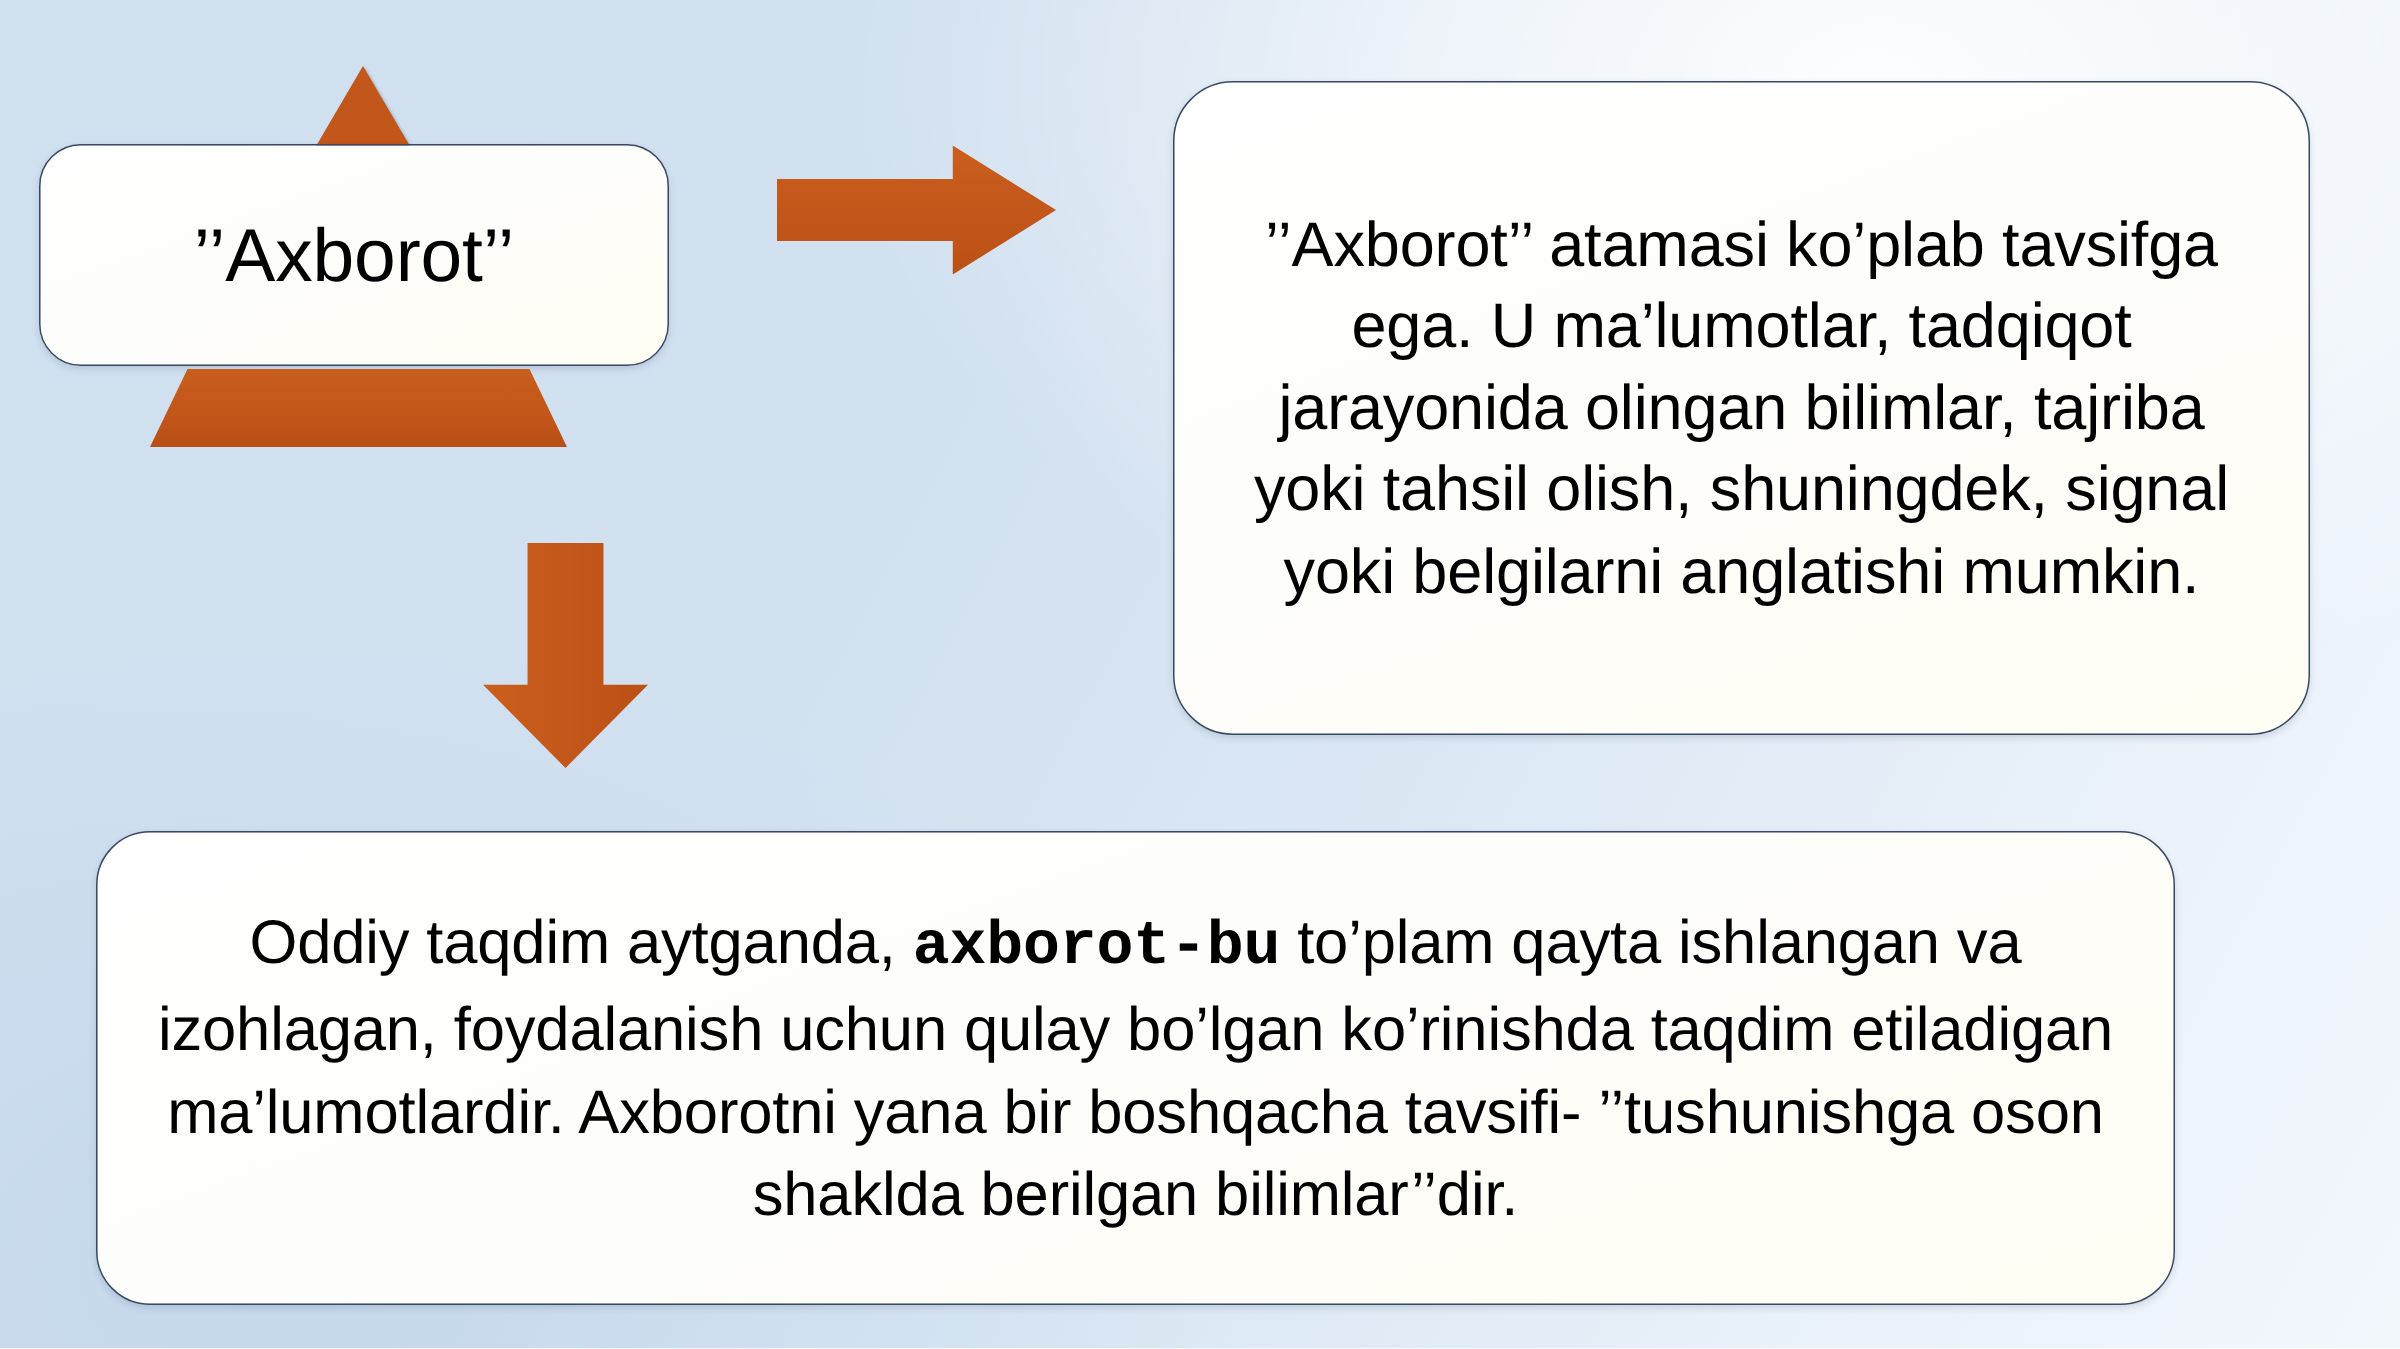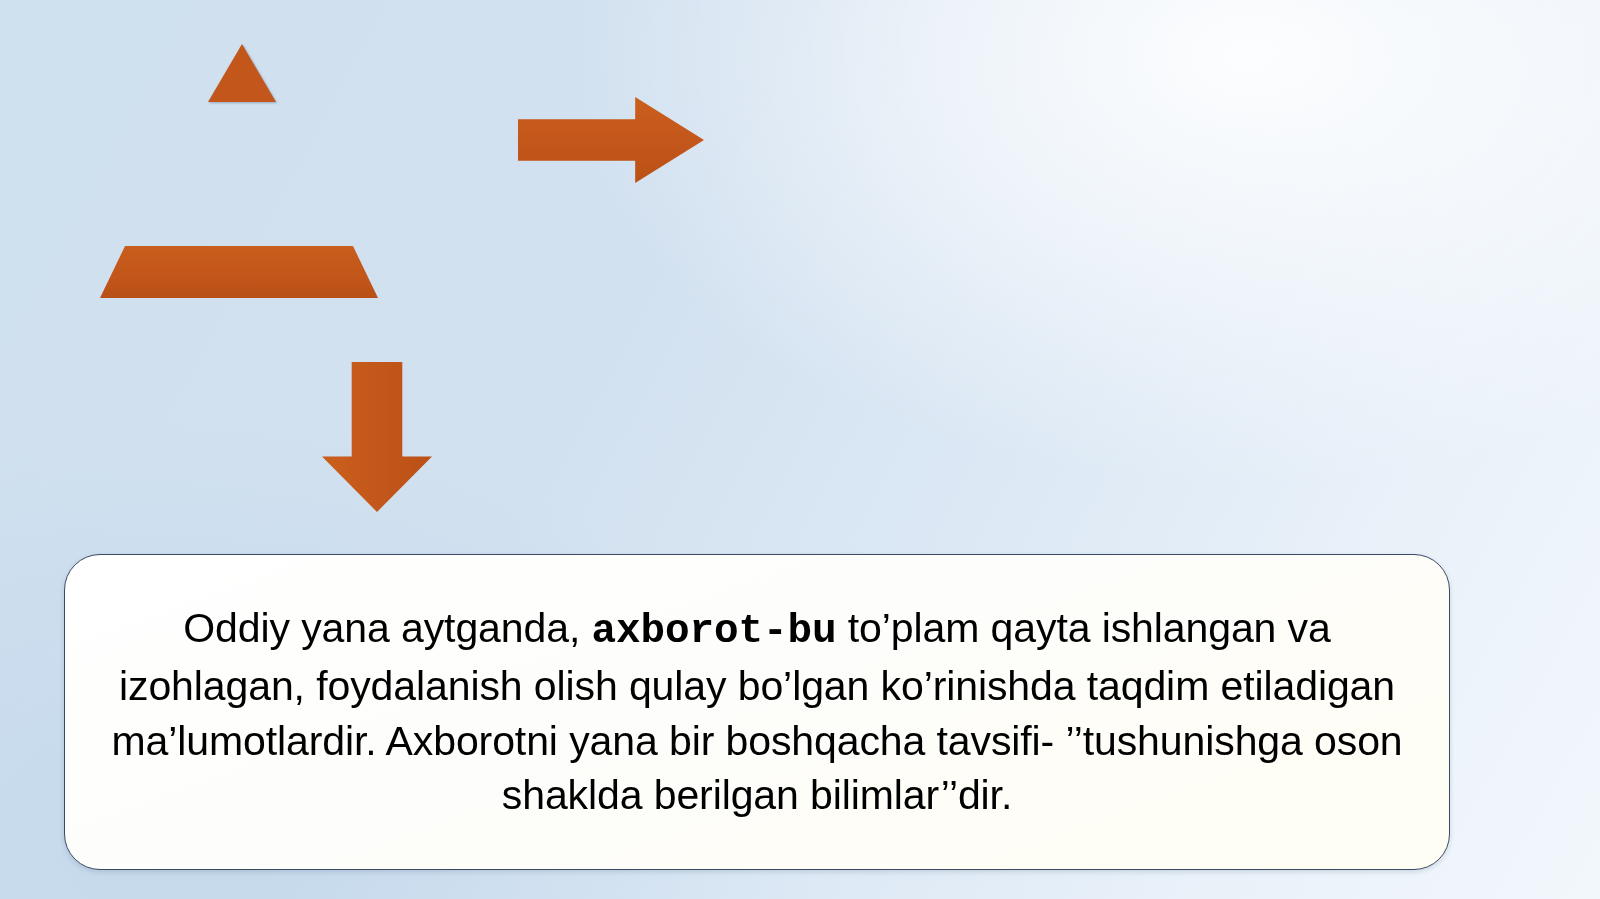--- a/index.html
+++ b/index.html
@@ -162,33 +162,39 @@
 </style>
 </head>
 <body>
 
 <div id="slide">
 
   <div class="shape" id="triangle-up">
     <div class="tri"></div>
   </div>
 
+  <div class="box" id="box-axborot">
+    <div class="box-text">’’Axborot’’</div>
+  </div>
 
   <div class="shape" id="trapezoid-down">
     <div class="trap"></div>
   </div>
 
   <div class="shape" id="arrow-right">
     <div class="arrow"></div>
   </div>
 
   <div class="shape" id="arrow-down">
     <div class="arrow"></div>
   </div>
 
+  <div class="box" id="box-definition">
+    <div class="box-text">’’Axborot’’ atamasi ko’plab tavsifga ega. U ma’lumotlar, tadqiqot jarayonida olingan bilimlar, tajriba yoki tahsil olish, shuningdek, signal yoki belgilarni anglatishi mumkin.</div>
+  </div>
 
   <div class="box" id="box-summary">
     <div class="box-text">
-      <span>Oddiy yana aytganda, </span><b>axborot-bu</b><span> to’plam qayta ishlangan va izohlagan, foydalanish olish qulay bo’lgan ko’rinishda taqdim etiladigan ma’lumotlardir. Axborotni yana bir boshqacha tavsifi- ’’tushunishga oson shaklda berilgan bilimlar’’dir.</span>
+      <span>Oddiy taqdim aytganda, </span><b>axborot-bu</b><span> to’plam qayta ishlangan va izohlagan, foydalanish uchun qulay bo’lgan ko’rinishda taqdim etiladigan ma’lumotlardir. Axborotni yana bir boshqacha tavsifi- ’’tushunishga oson shaklda berilgan bilimlar’’dir.</span>
     </div>
   </div>
 
 </div>
 
 </body></html>

